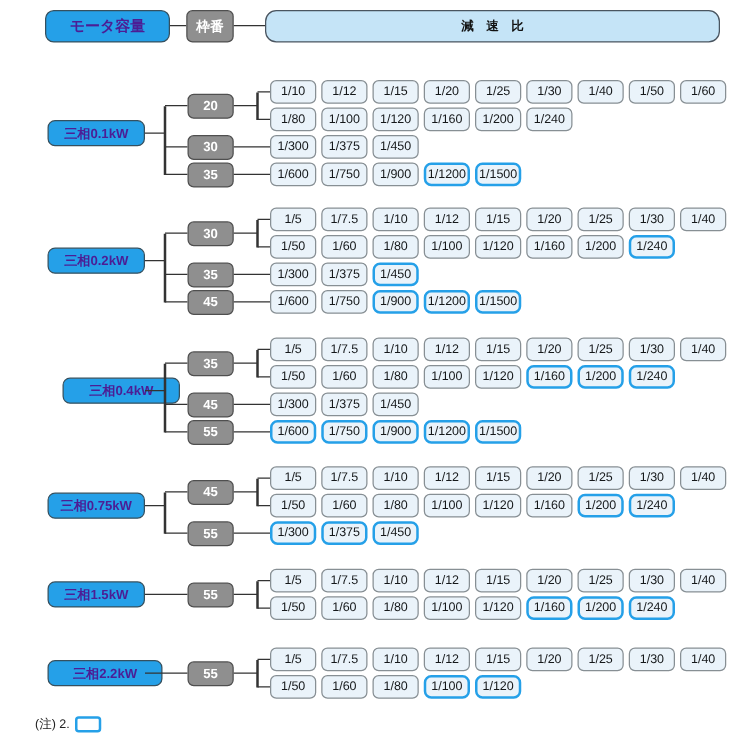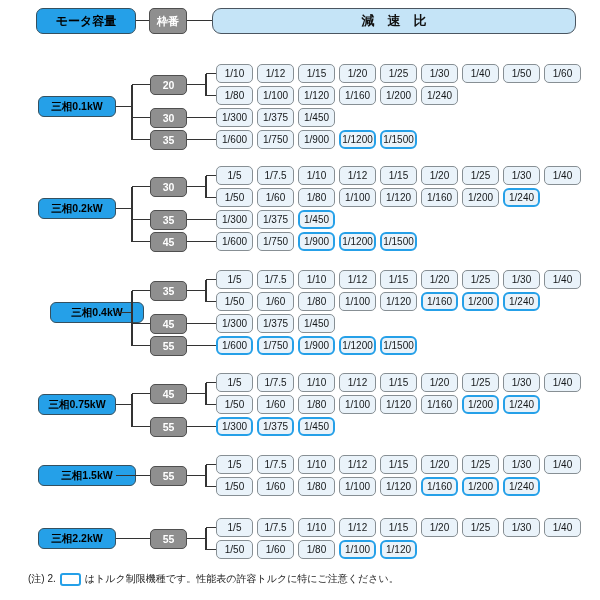--- a/index.html
+++ b/index.html
@@ -14,21 +14,21 @@
     width:600px;height:600px;position:relative;overflow:hidden;
     font-family:"Liberation Sans","DejaVu Sans",sans-serif;
     color:#1a1a1a;
   }
   .ln{position:absolute;background:var(--line);}
   .motor-box{
     position:absolute;box-sizing:border-box;
     background:var(--accent);
     border:1.5px solid #35505f;
     border-radius:6px;
-    color:#000000;font-weight:bold;font-size:10.5px;
+    color:#4c1d95;font-weight:bold;font-size:10.5px;
     display:flex;align-items:center;justify-content:center;
     white-space:nowrap;
   }
   .header-motor{
     left:36px;top:8px;width:100px;height:26px;
     font-size:12px;border-radius:7px;
   }
   .frame-box{
     position:absolute;box-sizing:border-box;
     background:var(--frame-gray);
@@ -40,21 +40,21 @@
   .header-frame{
     left:149px;top:8px;width:38px;height:26px;font-size:11px;
   }
   .ratio-bar{
     position:absolute;box-sizing:border-box;
     left:212px;top:8px;width:364px;height:26px;
     background:var(--bar-fill);
     border:1.2px solid #4a5560;
     border-radius:9px;
     display:flex;align-items:center;justify-content:center;
-    font-weight:bold;font-size:13px;color:#111;
+    font-weight:bold;font-size:10px;color:#111;
   }
   .ratio-box{
     position:absolute;box-sizing:border-box;
     background:var(--ratio-fill);
     border:1px solid #878f94;
     border-radius:5px;
     font-size:10px;color:#15181a;
     display:flex;align-items:center;justify-content:center;
     white-space:nowrap;
   }
@@ -230,21 +230,21 @@
     <div class="ratio-box" style="left: 339px; top: 395px; width: 37px; height: 19px;">1/100</div>
     <div class="ratio-box" style="left: 380px; top: 395px; width: 37px; height: 19px;">1/120</div>
     <div class="ratio-box" style="left: 421px; top: 395px; width: 37px; height: 19px;">1/160</div>
     <div class="ratio-box limited" style="left: 462px; top: 395px; width: 37px; height: 19px;">1/200</div>
     <div class="ratio-box limited" style="left: 503px; top: 395px; width: 37px; height: 19px;">1/240</div>
     <div class="frame-box" style="left: 150px; top: 416.5px; width: 37px; height: 20px;">55</div>
     <div class="ln" style="left: 187px; top: 425.85px; width: 29px; height: 1.3px;"></div>
     <div class="ratio-box limited" style="left: 216px; top: 417px; width: 37px; height: 19px;">1/300</div>
     <div class="ratio-box limited" style="left: 257px; top: 417px; width: 37px; height: 19px;">1/375</div>
     <div class="ratio-box limited" style="left: 298px; top: 417px; width: 37px; height: 19px;">1/450</div>
-    <div class="motor-box" style="left: 38px; top: 465px; width: 98px; height: 21px;">三相1.5kW</div>
+    <div class="motor-box" style="left: 38px; top: 465px; width: 78px; height: 21px;">三相1.5kW</div>
     <div class="ln" style="left: 116px; top: 474.85px; width: 34px; height: 1.3px;"></div>
     <div class="frame-box" style="left: 150px; top: 465.5px; width: 37px; height: 20px;">55</div>
     <div class="ln" style="left: 187px; top: 474.85px; width: 19px; height: 1.3px;"></div>
     <div class="ln" style="left: 205.35px; top: 464.5px; width: 1.3px; height: 22px;"></div>
     <div class="ln" style="left: 206px; top: 463.85px; width: 10px; height: 1.3px;"></div>
     <div class="ln" style="left: 206px; top: 485.85px; width: 10px; height: 1.3px;"></div>
     <div class="ratio-box" style="left: 216px; top: 455px; width: 37px; height: 19px;">1/5</div>
     <div class="ratio-box" style="left: 257px; top: 455px; width: 37px; height: 19px;">1/7.5</div>
     <div class="ratio-box" style="left: 298px; top: 455px; width: 37px; height: 19px;">1/10</div>
     <div class="ratio-box" style="left: 339px; top: 455px; width: 37px; height: 19px;">1/12</div>
@@ -254,21 +254,21 @@
     <div class="ratio-box" style="left: 503px; top: 455px; width: 37px; height: 19px;">1/30</div>
     <div class="ratio-box" style="left: 544px; top: 455px; width: 37px; height: 19px;">1/40</div>
     <div class="ratio-box" style="left: 216px; top: 477px; width: 37px; height: 19px;">1/50</div>
     <div class="ratio-box" style="left: 257px; top: 477px; width: 37px; height: 19px;">1/60</div>
     <div class="ratio-box" style="left: 298px; top: 477px; width: 37px; height: 19px;">1/80</div>
     <div class="ratio-box" style="left: 339px; top: 477px; width: 37px; height: 19px;">1/100</div>
     <div class="ratio-box" style="left: 380px; top: 477px; width: 37px; height: 19px;">1/120</div>
     <div class="ratio-box limited" style="left: 421px; top: 477px; width: 37px; height: 19px;">1/160</div>
     <div class="ratio-box limited" style="left: 462px; top: 477px; width: 37px; height: 19px;">1/200</div>
     <div class="ratio-box limited" style="left: 503px; top: 477px; width: 37px; height: 19px;">1/240</div>
-    <div class="motor-box" style="left: 38px; top: 528px; width: 78px; height: 21px;">三相2.2kW</div>
+    <div class="motor-box" style="left: 38px; top: 528px; width: 92px; height: 21px;">三相2.2kW</div>
     <div class="ln" style="left: 116px; top: 537.85px; width: 34px; height: 1.3px;"></div>
     <div class="frame-box" style="left: 150px; top: 528.5px; width: 37px; height: 20px;">55</div>
     <div class="ln" style="left: 187px; top: 537.85px; width: 19px; height: 1.3px;"></div>
     <div class="ln" style="left: 205.35px; top: 527.5px; width: 1.3px; height: 22px;"></div>
     <div class="ln" style="left: 206px; top: 526.85px; width: 10px; height: 1.3px;"></div>
     <div class="ln" style="left: 206px; top: 548.85px; width: 10px; height: 1.3px;"></div>
     <div class="ratio-box" style="left: 216px; top: 518px; width: 37px; height: 19px;">1/5</div>
     <div class="ratio-box" style="left: 257px; top: 518px; width: 37px; height: 19px;">1/7.5</div>
     <div class="ratio-box" style="left: 298px; top: 518px; width: 37px; height: 19px;">1/10</div>
     <div class="ratio-box" style="left: 339px; top: 518px; width: 37px; height: 19px;">1/12</div>
@@ -280,14 +280,13 @@
     <div class="ratio-box" style="left: 216px; top: 540px; width: 37px; height: 19px;">1/50</div>
     <div class="ratio-box" style="left: 257px; top: 540px; width: 37px; height: 19px;">1/60</div>
     <div class="ratio-box" style="left: 298px; top: 540px; width: 37px; height: 19px;">1/80</div>
     <div class="ratio-box limited" style="left: 339px; top: 540px; width: 37px; height: 19px;">1/100</div>
     <div class="ratio-box limited" style="left: 380px; top: 540px; width: 37px; height: 19px;">1/120</div>
   </div>
 
 <div class="footnote">
   <span>(注) 2.</span>
   <span class="sample-box"></span>
-  <span>はトルク制限機種です。性能表の許容トルクに特にご注意ください。</span>
 </div>
 
 </body></html>

